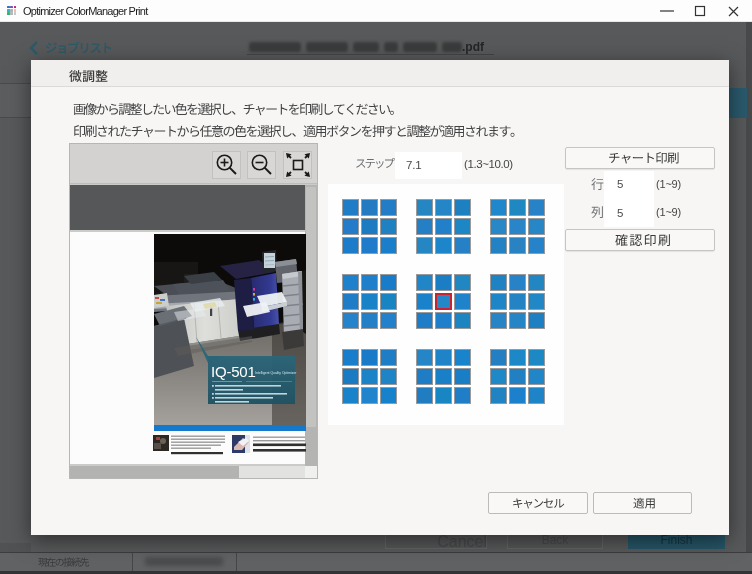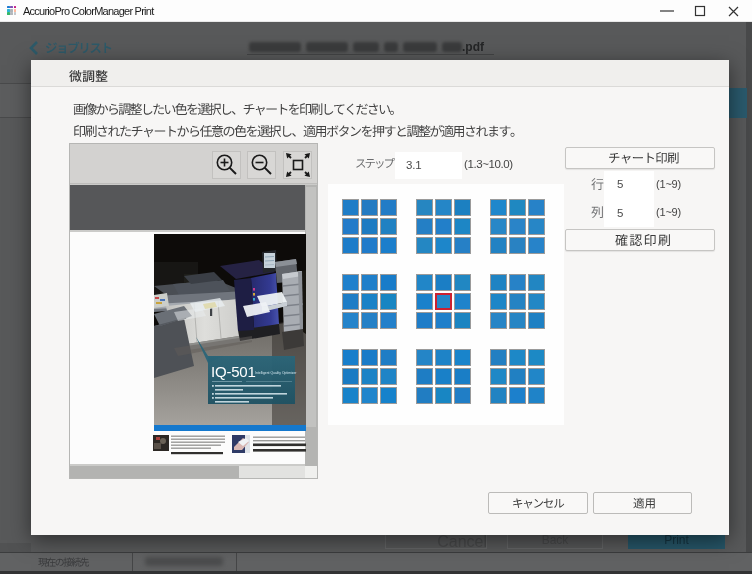--- a/index.html
+++ b/index.html
@@ -10,21 +10,21 @@
 <div style="position:absolute;left:0px;top:0px;width:752px;height:22px;background:#fdfdfd;border-bottom:1px solid #e8e8e8"></div>
 <div style="position:absolute;left:7.0px;top:5.5px;width:2.7px;height:2.7px;background:#1e78d2;border-radius:0.5px"></div>
 <div style="position:absolute;left:10.4px;top:5.5px;width:2.7px;height:2.7px;background:#7b4fb5;border-radius:0.5px"></div>
 <div style="position:absolute;left:13.8px;top:5.5px;width:2.7px;height:2.7px;background:#c21884;border-radius:0.5px"></div>
 <div style="position:absolute;left:7.0px;top:8.9px;width:2.7px;height:2.7px;background:#2ab5d8;border-radius:0.5px"></div>
 <div style="position:absolute;left:10.4px;top:8.9px;width:2.7px;height:2.7px;background:#aeb3b8;border-radius:0.5px"></div>
 <div style="position:absolute;left:13.8px;top:8.9px;width:2.7px;height:2.7px;background:#ffb89a;border-radius:0.5px"></div>
 <div style="position:absolute;left:7.0px;top:12.3px;width:2.7px;height:2.7px;background:#34b668;border-radius:0.5px"></div>
 <div style="position:absolute;left:10.4px;top:12.3px;width:2.7px;height:2.7px;background:#b3b8bd;border-radius:0.5px"></div>
 <div style="position:absolute;left:13.8px;top:12.3px;width:2.7px;height:2.7px;background:#c4c8cc;border-radius:0.5px"></div>
-<div class="abs" style="left:23px;top:5px;font-size:11px;color:#1b1b1b;letter-spacing:-0.75px">AccurioPro ColorManager Print</div>
+<div class="abs" style="left:23px;top:5px;font-size:11px;color:#1b1b1b;letter-spacing:-0.75px">Optimizer ColorManager Print</div>
 <svg class="abs" style="left:655px;top:0" width="97" height="22">
       <line x1="5" y1="11" x2="19" y2="11" stroke="#333" stroke-width="1.2"></line>
       <rect x="40.5" y="6.5" width="9" height="9" fill="none" stroke="#333" stroke-width="1.2"></rect>
       <path d="M74 7 L83 16 M83 7 L74 16" stroke="#333" stroke-width="1.2"></path>
     </svg>
 <svg class="abs" style="left:28px;top:41px" width="12" height="14">
       <path d="M9 1 L3 7 L9 13" fill="none" stroke="#2d5a69" stroke-width="2.6"></path>
     </svg>
 <svg style="position:absolute;left:45.0px;top:40.0px;overflow:visible" width="67" height="17">
       <path transform="translate(0,12.50)" fill="#2d5a69" d="M9.1 -9.5Q9.2 -9.3 9.5 -8.9Q9.7 -8.6 9.9 -8.2Q10.1 -7.9 10.2 -7.6L9.2 -7.2Q9.1 -7.5 8.9 -7.9Q8.7 -8.2 8.5 -8.5Q8.4 -8.8 8.1 -9.1ZM10.8 -10.1Q11.0 -9.9 11.2 -9.6Q11.4 -9.2 11.6 -8.9Q11.8 -8.5 12.0 -8.2L11.0 -7.8Q10.8 -8.2 10.6 -8.5Q10.4 -8.8 10.2 -9.1Q10.0 -9.4 9.8 -9.7ZM3.7 -9.7Q4.0 -9.6 4.4 -9.3Q4.7 -9.1 5.1 -8.9Q5.5 -8.6 5.9 -8.4Q6.3 -8.1 6.5 -8.0L5.6 -6.7Q5.4 -6.9 5.0 -7.2Q4.7 -7.4 4.3 -7.6Q3.9 -7.9 3.5 -8.1Q3.2 -8.4 2.9 -8.5ZM1.5 -0.9Q2.2 -1.0 2.9 -1.2Q3.6 -1.4 4.3 -1.6Q5.1 -1.9 5.7 -2.3Q6.8 -2.9 7.7 -3.6Q8.6 -4.4 9.3 -5.2Q10.0 -6.0 10.5 -6.9L11.4 -5.4Q10.5 -4.1 9.3 -3.0Q8.0 -1.8 6.5 -0.9Q5.8 -0.6 5.1 -0.3Q4.3 0.0 3.6 0.3Q2.9 0.5 2.3 0.6ZM1.8 -6.9Q2.1 -6.7 2.5 -6.5Q2.8 -6.3 3.2 -6.0Q3.6 -5.8 4.0 -5.6Q4.4 -5.3 4.6 -5.2L3.8 -3.9Q3.5 -4.1 3.2 -4.3Q2.8 -4.6 2.4 -4.8Q2.0 -5.1 1.6 -5.3Q1.3 -5.5 0.9 -5.7Z M13.8 -7.0Q13.9 -7.0 14.2 -7.0Q14.5 -7.0 14.8 -7.0Q15.1 -7.0 15.3 -7.0Q15.5 -7.0 16.0 -7.0Q16.5 -7.0 17.0 -7.0Q17.6 -7.0 18.2 -7.0Q18.7 -7.0 19.2 -7.0Q19.7 -7.0 20.0 -7.0Q20.2 -7.0 20.5 -7.0Q20.8 -7.0 20.9 -7.0Q20.9 -6.9 20.9 -6.6Q20.9 -6.4 20.9 -6.2Q20.9 -6.1 20.9 -5.6Q20.9 -5.2 20.9 -4.6Q20.9 -4.0 20.9 -3.3Q20.9 -2.6 20.9 -1.9Q20.9 -1.2 20.9 -0.7Q20.9 -0.2 20.9 0.1Q20.9 0.2 20.9 0.5Q20.9 0.7 20.9 0.9H19.5Q19.5 0.7 19.5 0.5Q19.5 0.2 19.5 0.0Q19.5 -0.3 19.5 -0.8Q19.5 -1.3 19.5 -1.9Q19.5 -2.6 19.5 -3.2Q19.5 -3.8 19.5 -4.3Q19.5 -4.9 19.5 -5.2Q19.5 -5.6 19.5 -5.7Q19.4 -5.7 19.1 -5.7Q18.8 -5.7 18.4 -5.7Q18.0 -5.7 17.6 -5.7Q17.1 -5.7 16.7 -5.7Q16.2 -5.7 15.9 -5.7Q15.5 -5.7 15.3 -5.7Q15.1 -5.7 14.8 -5.7Q14.5 -5.7 14.2 -5.7Q13.9 -5.7 13.8 -5.6ZM14.1 -4.1Q14.3 -4.0 14.7 -4.0Q15.1 -4.0 15.4 -4.0Q15.6 -4.0 15.9 -4.0Q16.3 -4.0 16.8 -4.0Q17.4 -4.0 17.9 -4.0Q18.5 -4.0 18.9 -4.0Q19.4 -4.0 19.8 -4.0Q20.1 -4.0 20.2 -4.0V-2.7Q20.1 -2.7 19.8 -2.7Q19.4 -2.7 18.9 -2.7Q18.5 -2.7 17.9 -2.7Q17.4 -2.7 16.8 -2.7Q16.3 -2.7 15.9 -2.7Q15.6 -2.7 15.4 -2.7Q15.1 -2.7 14.7 -2.7Q14.3 -2.7 14.1 -2.7ZM13.7 -1.0Q13.8 -1.0 14.1 -1.0Q14.4 -0.9 14.7 -0.9Q14.9 -0.9 15.3 -0.9Q15.8 -0.9 16.4 -0.9Q16.9 -0.9 17.5 -0.9Q18.2 -0.9 18.7 -0.9Q19.3 -0.9 19.7 -0.9Q20.1 -0.9 20.2 -0.9V0.4Q20.0 0.4 19.6 0.4Q19.2 0.4 18.7 0.4Q18.1 0.4 17.5 0.4Q16.9 0.4 16.3 0.4Q15.8 0.4 15.3 0.4Q14.9 0.4 14.7 0.4Q14.4 0.4 14.1 0.4Q13.8 0.4 13.7 0.4Z M31.7 -10.5Q31.8 -10.3 32.0 -10.0Q32.2 -9.7 32.4 -9.4Q32.5 -9.1 32.6 -8.8L31.7 -8.4Q31.6 -8.7 31.4 -9.0Q31.3 -9.3 31.1 -9.6Q30.9 -9.9 30.7 -10.1ZM33.4 -10.8Q33.5 -10.6 33.7 -10.3Q33.9 -10.0 34.1 -9.7Q34.3 -9.4 34.4 -9.2L33.4 -8.8Q33.2 -9.1 33.0 -9.6Q32.7 -10.1 32.4 -10.4ZM32.9 -8.2Q32.8 -8.0 32.8 -7.8Q32.7 -7.6 32.7 -7.4Q32.6 -6.9 32.4 -6.3Q32.2 -5.7 32.0 -5.1Q31.8 -4.5 31.5 -3.9Q31.2 -3.3 30.8 -2.8Q30.2 -2.1 29.5 -1.4Q28.8 -0.8 27.8 -0.3Q26.9 0.3 25.8 0.6L24.6 -0.7Q25.8 -1.0 26.7 -1.5Q27.6 -1.9 28.3 -2.5Q29.0 -3.0 29.5 -3.7Q29.9 -4.2 30.2 -4.9Q30.5 -5.5 30.7 -6.1Q30.9 -6.8 31.0 -7.4Q30.8 -7.4 30.4 -7.4Q29.9 -7.4 29.3 -7.4Q28.7 -7.4 28.0 -7.4Q27.4 -7.4 26.8 -7.4Q26.2 -7.4 25.7 -7.4Q25.2 -7.4 25.0 -7.4Q24.6 -7.4 24.2 -7.3Q23.8 -7.3 23.6 -7.3V-8.9Q23.8 -8.9 24.0 -8.8Q24.3 -8.8 24.5 -8.8Q24.8 -8.8 25.0 -8.8Q25.2 -8.8 25.6 -8.8Q25.9 -8.8 26.4 -8.8Q26.9 -8.8 27.5 -8.8Q28.1 -8.8 28.6 -8.8Q29.1 -8.8 29.6 -8.8Q30.1 -8.8 30.4 -8.8Q30.8 -8.8 30.9 -8.8Q31.1 -8.8 31.4 -8.8Q31.6 -8.8 31.8 -8.9Z M43.2 -9.6Q43.2 -9.4 43.2 -9.1Q43.2 -8.8 43.2 -8.4Q43.2 -8.1 43.2 -7.7Q43.2 -7.2 43.2 -6.8Q43.2 -6.4 43.2 -6.1Q43.2 -5.1 43.1 -4.3Q43.0 -3.5 42.8 -3.0Q42.7 -2.4 42.4 -2.0Q42.1 -1.6 41.8 -1.2Q41.4 -0.7 40.8 -0.3Q40.3 0.0 39.8 0.3Q39.2 0.5 38.8 0.7L37.6 -0.6Q38.5 -0.8 39.3 -1.2Q40.0 -1.6 40.6 -2.2Q40.9 -2.6 41.1 -2.9Q41.3 -3.3 41.4 -3.8Q41.5 -4.2 41.6 -4.8Q41.6 -5.4 41.6 -6.2Q41.6 -6.5 41.6 -6.9Q41.6 -7.3 41.6 -7.8Q41.6 -8.2 41.6 -8.4Q41.6 -8.8 41.6 -9.1Q41.6 -9.4 41.6 -9.6ZM37.4 -9.5Q37.4 -9.3 37.4 -9.1Q37.4 -8.9 37.4 -8.6Q37.4 -8.5 37.4 -8.2Q37.4 -7.9 37.4 -7.4Q37.4 -7.0 37.4 -6.5Q37.4 -6.1 37.4 -5.7Q37.4 -5.2 37.4 -4.9Q37.4 -4.6 37.4 -4.4Q37.4 -4.2 37.4 -3.8Q37.4 -3.5 37.4 -3.3H35.8Q35.8 -3.5 35.9 -3.8Q35.9 -4.1 35.9 -4.4Q35.9 -4.6 35.9 -4.9Q35.9 -5.2 35.9 -5.7Q35.9 -6.1 35.9 -6.6Q35.9 -7.0 35.9 -7.4Q35.9 -7.9 35.9 -8.2Q35.9 -8.5 35.9 -8.6Q35.9 -8.8 35.9 -9.0Q35.9 -9.3 35.8 -9.5Z M54.7 -8.4Q54.6 -8.3 54.5 -8.1Q54.4 -7.9 54.3 -7.7Q54.0 -7.1 53.7 -6.4Q53.3 -5.7 52.8 -4.9Q52.3 -4.2 51.8 -3.6Q51.1 -2.8 50.3 -2.0Q49.4 -1.3 48.5 -0.6Q47.6 -0.0 46.6 0.5L45.4 -0.8Q46.4 -1.1 47.4 -1.7Q48.3 -2.3 49.1 -3.0Q50.0 -3.7 50.6 -4.4Q51.0 -4.8 51.4 -5.4Q51.8 -6.0 52.1 -6.5Q52.3 -7.1 52.5 -7.6Q52.4 -7.6 52.0 -7.6Q51.7 -7.6 51.2 -7.6Q50.8 -7.6 50.3 -7.6Q49.8 -7.6 49.3 -7.6Q48.9 -7.6 48.5 -7.6Q48.2 -7.6 48.1 -7.6Q47.8 -7.6 47.5 -7.5Q47.3 -7.5 47.0 -7.5Q46.8 -7.5 46.7 -7.5V-9.1Q46.8 -9.1 47.1 -9.0Q47.3 -9.0 47.6 -9.0Q47.9 -9.0 48.1 -9.0Q48.2 -9.0 48.6 -9.0Q48.9 -9.0 49.4 -9.0Q49.9 -9.0 50.4 -9.0Q50.9 -9.0 51.3 -9.0Q51.8 -9.0 52.1 -9.0Q52.5 -9.0 52.6 -9.0Q53.0 -9.0 53.3 -9.0Q53.6 -9.1 53.8 -9.1ZM52.0 -4.5Q52.4 -4.1 53.0 -3.6Q53.5 -3.1 54.1 -2.5Q54.6 -2.0 55.1 -1.5Q55.5 -1.0 55.8 -0.6L54.6 0.5Q54.1 -0.1 53.5 -0.8Q52.9 -1.5 52.3 -2.2Q51.6 -2.9 50.9 -3.5Z M59.5 -1.2Q59.5 -1.4 59.5 -1.9Q59.5 -2.5 59.5 -3.2Q59.5 -3.9 59.5 -4.7Q59.5 -5.5 59.5 -6.2Q59.5 -7.0 59.5 -7.5Q59.5 -8.1 59.5 -8.4Q59.5 -8.7 59.5 -9.1Q59.4 -9.5 59.4 -9.8H61.1Q61.1 -9.5 61.1 -9.1Q61.0 -8.7 61.0 -8.4Q61.0 -8.0 61.0 -7.4Q61.0 -6.8 61.0 -6.0Q61.0 -5.3 61.0 -4.5Q61.0 -3.7 61.0 -3.1Q61.0 -2.4 61.0 -1.9Q61.0 -1.4 61.0 -1.2Q61.0 -1.0 61.0 -0.7Q61.1 -0.4 61.1 -0.1Q61.1 0.3 61.1 0.5H59.4Q59.4 0.2 59.5 -0.3Q59.5 -0.8 59.5 -1.2ZM60.7 -6.6Q61.3 -6.4 62.1 -6.2Q62.9 -5.9 63.6 -5.6Q64.4 -5.3 65.1 -5.0Q65.8 -4.7 66.3 -4.5L65.7 -3.0Q65.1 -3.3 64.5 -3.5Q63.8 -3.8 63.2 -4.1Q62.5 -4.4 61.8 -4.6Q61.2 -4.8 60.7 -5.0Z"></path>
@@ -41,21 +41,21 @@
 <div style="position:absolute;left:0px;top:83px;width:31px;height:1px;background:#494a4b"></div>
 <div style="position:absolute;left:0px;top:117px;width:31px;height:1px;background:#494a4b"></div>
 <div style="position:absolute;left:0px;top:543px;width:31px;height:9px;background:#515253"></div>
 <div style="position:absolute;left:746px;top:22px;width:6px;height:552px;background:#48494a"></div>
 <div style="position:absolute;left:729px;top:88px;width:18px;height:30px;background:#2a5a6d"></div>
 <div style="position:absolute;left:385px;top:527px;width:102px;height:22px;background:#565758;border:1px solid #646566"></div>
 <div class="abs" style="left:385px;top:533px;width:102px;text-align:right;font-size:16px;color:#48494a">Cancel</div>
 <div style="position:absolute;left:507px;top:527px;width:96px;height:22px;background:#565758;border:1px solid #646566"></div>
 <div class="abs" style="left:507px;top:533px;width:96px;text-align:center;font-size:12px;color:#48494a">Back</div>
 <div style="position:absolute;left:628px;top:527px;width:97px;height:22px;background:#265668;border:1px solid #265668"></div>
-<div class="abs" style="left:628px;top:533px;width:97px;text-align:center;font-size:12px;color:#143441">Print</div>
+<div class="abs" style="left:628px;top:533px;width:97px;text-align:center;font-size:12px;color:#143441">Finish</div>
 <div style="position:absolute;left:0px;top:552px;width:752px;height:1px;background:#3c3d3e"></div>
 <div style="position:absolute;left:0px;top:553px;width:752px;height:18px;background:#616263"></div>
 <svg style="position:absolute;left:38.0px;top:556.2px;overflow:visible" width="50" height="13">
       <path transform="translate(0,9.80)" fill="#3a3b3d" d="M0.5 -7.7H3.9V-7.0H0.5ZM0.6 -5.0H3.8V-4.3H0.6ZM0.3 -1.5Q0.8 -1.6 1.3 -1.7Q1.9 -1.9 2.6 -2.1Q3.3 -2.3 3.9 -2.5L4.0 -1.8Q3.1 -1.5 2.2 -1.2Q1.2 -1.0 0.5 -0.8ZM5.0 -5.6V-4.6H8.2V-5.6ZM5.0 -4.0V-3.0H8.2V-4.0ZM5.0 -7.2V-6.2H8.2V-7.2ZM4.3 -7.8H8.9V-2.4H4.3ZM6.9 -2.7H7.6V-0.2Q7.6 -0.0 7.6 0.0Q7.7 0.1 7.9 0.1Q7.9 0.1 8.1 0.1Q8.2 0.1 8.4 0.1Q8.6 0.1 8.6 0.1Q8.7 0.1 8.8 -0.0Q8.9 -0.1 8.9 -0.3Q8.9 -0.6 8.9 -1.1Q9.0 -1.0 9.1 -1.0Q9.2 -0.9 9.3 -0.9Q9.5 -0.8 9.6 -0.8Q9.5 -0.2 9.4 0.1Q9.4 0.5 9.2 0.6Q9.0 0.7 8.7 0.7Q8.7 0.7 8.5 0.7Q8.4 0.7 8.2 0.7Q8.1 0.7 7.9 0.7Q7.8 0.7 7.8 0.7Q7.4 0.7 7.2 0.6Q7.0 0.6 6.9 0.4Q6.9 0.2 6.9 -0.2ZM5.2 -2.6H5.9Q5.9 -1.9 5.7 -1.4Q5.6 -0.9 5.3 -0.5Q5.0 -0.0 4.5 0.3Q4.0 0.6 3.3 0.8Q3.2 0.8 3.2 0.6Q3.1 0.5 3.0 0.4Q2.9 0.3 2.8 0.2Q3.5 0.1 4.0 -0.2Q4.4 -0.5 4.6 -0.8Q4.9 -1.2 5.0 -1.6Q5.1 -2.0 5.2 -2.6ZM1.8 -7.5H2.6V-1.7L1.8 -1.6Z M9.0 -6.7H17.5V-6.0H9.0ZM12.0 -3.6H17.2V-2.9H12.0ZM11.6 -0.1H17.5V0.6H11.6ZM14.2 -5.5H14.9V0.2H14.2ZM12.2 -8.2 12.9 -8.0Q12.6 -6.9 12.1 -5.8Q11.6 -4.7 10.8 -3.8Q10.1 -2.8 9.1 -2.1Q9.1 -2.2 9.0 -2.3Q8.9 -2.5 8.9 -2.6Q8.8 -2.7 8.7 -2.8Q9.4 -3.3 9.9 -3.9Q10.5 -4.5 10.9 -5.2Q11.3 -5.9 11.7 -6.7Q12.0 -7.5 12.2 -8.2ZM10.2 -4.2H11.0V0.7H10.2Z M22.2 -6.7Q22.1 -5.9 22.0 -5.1Q21.8 -4.3 21.6 -3.5Q21.3 -2.5 20.9 -1.8Q20.6 -1.1 20.2 -0.8Q19.8 -0.4 19.3 -0.4Q18.9 -0.4 18.5 -0.7Q18.1 -1.1 17.8 -1.7Q17.6 -2.2 17.6 -3.0Q17.6 -3.8 17.9 -4.6Q18.2 -5.3 18.8 -5.8Q19.4 -6.4 20.2 -6.7Q20.9 -7.0 21.8 -7.0Q22.7 -7.0 23.4 -6.8Q24.1 -6.5 24.6 -6.0Q25.1 -5.5 25.3 -4.8Q25.6 -4.2 25.6 -3.4Q25.6 -2.4 25.2 -1.6Q24.7 -0.8 23.9 -0.3Q23.1 0.1 21.9 0.3L21.5 -0.4Q21.7 -0.4 21.9 -0.5Q22.1 -0.5 22.3 -0.5Q22.8 -0.7 23.2 -0.9Q23.7 -1.1 24.0 -1.5Q24.4 -1.8 24.6 -2.3Q24.8 -2.8 24.8 -3.5Q24.8 -4.1 24.6 -4.6Q24.4 -5.1 24.0 -5.5Q23.6 -5.9 23.1 -6.1Q22.5 -6.3 21.8 -6.3Q21.0 -6.3 20.4 -6.0Q19.7 -5.7 19.3 -5.3Q18.8 -4.8 18.6 -4.2Q18.3 -3.7 18.3 -3.1Q18.3 -2.5 18.5 -2.1Q18.6 -1.7 18.9 -1.5Q19.1 -1.3 19.3 -1.3Q19.6 -1.3 19.8 -1.6Q20.1 -1.8 20.3 -2.3Q20.6 -2.8 20.8 -3.6Q21.0 -4.4 21.2 -5.1Q21.3 -5.9 21.4 -6.7Z M31.0 -8.2H31.8V-6.9H31.0ZM28.7 -7.2H34.2V-6.5H28.7ZM28.3 -4.9H34.4V-4.2H28.3ZM29.6 -6.5 30.3 -6.6Q30.4 -6.3 30.5 -6.0Q30.6 -5.7 30.6 -5.4Q30.7 -5.2 30.7 -5.0L30.1 -4.8Q30.0 -5.0 30.0 -5.3Q29.9 -5.6 29.8 -5.9Q29.8 -6.2 29.6 -6.5ZM32.6 -6.6 33.3 -6.5Q33.1 -6.1 33.0 -5.6Q32.8 -5.1 32.6 -4.8L32.0 -4.9Q32.1 -5.2 32.2 -5.5Q32.3 -5.8 32.4 -6.1Q32.5 -6.4 32.6 -6.6ZM28.4 -3.3H34.4V-2.6H28.4ZM30.6 -4.4 31.4 -4.3Q31.1 -3.7 30.8 -3.1Q30.5 -2.5 30.2 -1.9Q29.9 -1.3 29.7 -0.8L29.0 -1.0Q29.3 -1.5 29.6 -2.1Q29.8 -2.6 30.1 -3.3Q30.4 -3.9 30.6 -4.4ZM29.5 -1.2 30.0 -1.7Q30.5 -1.5 31.1 -1.3Q31.7 -1.1 32.3 -0.8Q32.9 -0.6 33.4 -0.3Q33.9 -0.0 34.2 0.2L33.8 0.8Q33.4 0.5 32.9 0.3Q32.4 -0.0 31.9 -0.3Q31.3 -0.5 30.7 -0.8Q30.1 -1.0 29.5 -1.2ZM32.5 -2.9 33.3 -2.8Q33.1 -1.9 32.7 -1.3Q32.4 -0.7 31.8 -0.3Q31.2 0.1 30.4 0.4Q29.6 0.6 28.4 0.8Q28.4 0.6 28.3 0.5Q28.2 0.3 28.1 0.2Q29.2 0.1 30.0 -0.2Q30.7 -0.4 31.2 -0.7Q31.8 -1.1 32.1 -1.6Q32.4 -2.1 32.5 -2.9ZM25.3 -3.0Q25.9 -3.2 26.8 -3.4Q27.6 -3.7 28.5 -3.9L28.6 -3.2Q27.8 -3.0 26.9 -2.7Q26.1 -2.5 25.5 -2.3ZM25.5 -6.3H28.5V-5.6H25.5ZM26.8 -8.2H27.5V-0.1Q27.5 0.2 27.4 0.4Q27.4 0.5 27.2 0.6Q27.0 0.7 26.7 0.8Q26.4 0.8 25.9 0.8Q25.9 0.6 25.8 0.4Q25.7 0.2 25.7 0.1Q26.0 0.1 26.3 0.1Q26.5 0.1 26.6 0.1Q26.7 0.1 26.8 0.0Q26.8 -0.0 26.8 -0.1Z M39.7 -8.2H40.4V-5.5H39.7ZM37.4 -7.3H42.7V-6.7H37.4ZM37.8 -5.8H42.4V-5.2H37.8ZM37.5 -4.5H42.7V-2.7H42.1V-3.9H38.1V-2.7H37.5ZM40.5 -3.2H41.2V-0.2Q41.2 -0.0 41.3 0.0Q41.3 0.1 41.4 0.1Q41.5 0.1 41.6 0.1Q41.7 0.1 41.9 0.1Q42.0 0.1 42.1 0.1Q42.2 0.1 42.2 0.0Q42.3 -0.1 42.3 -0.3Q42.3 -0.6 42.3 -1.1Q42.4 -1.0 42.6 -1.0Q42.8 -0.9 42.9 -0.8Q42.9 -0.2 42.8 0.1Q42.7 0.5 42.6 0.6Q42.4 0.7 42.1 0.7Q42.1 0.7 42.0 0.7Q41.9 0.7 41.7 0.7Q41.6 0.7 41.5 0.7Q41.4 0.7 41.3 0.7Q41.0 0.7 40.8 0.6Q40.7 0.6 40.6 0.4Q40.5 0.2 40.5 -0.2ZM38.7 -3.2H39.4V-2.6Q39.4 -2.2 39.3 -1.8Q39.3 -1.3 39.1 -0.9Q38.9 -0.4 38.4 0.0Q38.0 0.4 37.3 0.8Q37.2 0.7 37.1 0.5Q36.9 0.4 36.8 0.3Q37.4 -0.0 37.8 -0.4Q38.2 -0.8 38.4 -1.2Q38.6 -1.6 38.7 -1.9Q38.7 -2.3 38.7 -2.6ZM35.3 -8.2 36.0 -8.0Q35.8 -7.6 35.6 -7.2Q35.4 -6.8 35.2 -6.5Q34.9 -6.1 34.8 -5.8L34.3 -6.1Q34.4 -6.3 34.6 -6.7Q34.8 -7.1 35.0 -7.5Q35.2 -7.9 35.3 -8.2ZM36.4 -7.1 37.0 -6.8Q36.7 -6.3 36.3 -5.7Q35.9 -5.1 35.5 -4.5Q35.0 -3.9 34.7 -3.5L34.2 -3.8Q34.5 -4.1 34.8 -4.5Q35.1 -4.9 35.4 -5.4Q35.7 -5.8 36.0 -6.3Q36.2 -6.7 36.4 -7.1ZM33.8 -6.2 34.1 -6.7Q34.4 -6.4 34.7 -6.1Q34.9 -5.9 35.2 -5.6Q35.4 -5.3 35.5 -5.1L35.1 -4.5Q35.0 -4.8 34.8 -5.1Q34.6 -5.3 34.3 -5.6Q34.0 -5.9 33.8 -6.2ZM36.0 -4.9 36.6 -5.1Q36.8 -4.8 37.0 -4.4Q37.2 -4.0 37.3 -3.7Q37.5 -3.3 37.5 -3.1L36.9 -2.8Q36.9 -3.1 36.7 -3.4Q36.6 -3.8 36.4 -4.2Q36.2 -4.5 36.0 -4.9ZM33.7 -3.9Q34.3 -3.9 35.2 -4.0Q36.1 -4.0 37.0 -4.1L37.0 -3.4Q36.1 -3.4 35.3 -3.3Q34.4 -3.3 33.8 -3.2ZM36.3 -2.5 36.8 -2.7Q37.0 -2.2 37.2 -1.7Q37.3 -1.2 37.4 -0.9L36.8 -0.7Q36.8 -1.1 36.6 -1.6Q36.5 -2.1 36.3 -2.5ZM34.3 -2.6 34.9 -2.5Q34.8 -1.8 34.6 -1.2Q34.5 -0.5 34.2 -0.0Q34.2 -0.1 34.1 -0.1Q34.0 -0.2 33.8 -0.2Q33.7 -0.3 33.7 -0.3Q33.9 -0.7 34.0 -1.4Q34.2 -2.0 34.3 -2.6ZM35.3 -3.6H36.0V0.8H35.3Z M47.5 -3.5H48.3V-0.4Q48.3 -0.2 48.4 -0.1Q48.4 -0.1 48.7 -0.1Q48.8 -0.1 49.0 -0.1Q49.1 -0.1 49.3 -0.1Q49.5 -0.1 49.7 -0.1Q49.9 -0.1 50.0 -0.1Q50.1 -0.1 50.2 -0.2Q50.3 -0.3 50.4 -0.6Q50.4 -0.9 50.4 -1.5Q50.5 -1.5 50.6 -1.4Q50.7 -1.4 50.9 -1.3Q51.0 -1.3 51.1 -1.2Q51.1 -0.5 51.0 -0.1Q50.9 0.3 50.6 0.5Q50.4 0.6 50.0 0.6Q49.9 0.6 49.8 0.6Q49.6 0.6 49.3 0.6Q49.1 0.6 48.9 0.6Q48.7 0.6 48.6 0.6Q48.2 0.6 48.0 0.5Q47.7 0.4 47.6 0.2Q47.5 -0.0 47.5 -0.4ZM42.4 -4.0H51.0V-3.3H42.4ZM44.0 -6.7H50.3V-6.0H44.0ZM44.9 -3.5H45.7Q45.6 -2.7 45.5 -2.1Q45.3 -1.4 45.0 -0.9Q44.7 -0.3 44.1 0.1Q43.5 0.5 42.7 0.8Q42.6 0.7 42.6 0.6Q42.5 0.5 42.4 0.4Q42.3 0.3 42.2 0.2Q43.0 -0.0 43.5 -0.4Q44.0 -0.8 44.3 -1.2Q44.6 -1.7 44.7 -2.3Q44.9 -2.8 44.9 -3.5ZM44.2 -8.0 44.9 -7.9Q44.8 -7.3 44.5 -6.7Q44.3 -6.1 44.0 -5.5Q43.7 -4.9 43.4 -4.5Q43.3 -4.6 43.2 -4.6Q43.1 -4.7 43.0 -4.7Q42.8 -4.8 42.8 -4.8Q43.1 -5.3 43.4 -5.8Q43.6 -6.3 43.8 -6.9Q44.0 -7.5 44.2 -8.0ZM46.3 -8.2H47.0V-3.8H46.3Z"></path>
     </svg>
 <div style="position:absolute;left:132px;top:553px;width:1px;height:18px;background:#454647"></div>
 <div style="position:absolute;left:145px;top:557px;width:78px;height:9px;background:#4b4c4d;border-radius:3px;filter:blur(2px)"></div>
 <div style="position:absolute;left:236px;top:553px;width:1px;height:18px;background:#454647"></div>
 <div style="position:absolute;left:0px;top:571px;width:752px;height:3px;background:#323334"></div>
 <div class="abs" style="left:31px;top:60px;width:698px;height:475px;background:#f7f6f5;box-shadow:0 5px 20px rgba(0,0,0,0.5)">
@@ -321,21 +321,21 @@
 <div style="position:absolute;left:490px;top:368px;width:17px;height:17px;background:rgb(31,136,198);border:1px solid #9a9a9a"></div>
 <div style="position:absolute;left:509px;top:368px;width:17px;height:17px;background:rgb(33,128,194);border:1px solid #9a9a9a"></div>
 <div style="position:absolute;left:528px;top:368px;width:17px;height:17px;background:rgb(33,134,200);border:1px solid #9a9a9a"></div>
 <div style="position:absolute;left:490px;top:387px;width:17px;height:17px;background:rgb(33,131,194);border:1px solid #9a9a9a"></div>
 <div style="position:absolute;left:509px;top:387px;width:17px;height:17px;background:rgb(28,128,204);border:1px solid #9a9a9a"></div>
 <div style="position:absolute;left:528px;top:387px;width:17px;height:17px;background:rgb(31,131,200);border:1px solid #9a9a9a"></div>
 <svg style="position:absolute;left:355.0px;top:155.5px;overflow:visible" width="38" height="16">
       <path transform="translate(0,11.50)" fill="#6b6c6e" d="M9.2 -7.7Q9.1 -7.6 9.1 -7.5Q9.0 -7.3 8.9 -7.2Q8.7 -6.6 8.3 -5.9Q8.0 -5.3 7.5 -4.6Q7.1 -3.9 6.6 -3.4Q6.0 -2.7 5.2 -2.0Q4.5 -1.3 3.6 -0.7Q2.8 -0.2 1.9 0.3L1.1 -0.5Q2.1 -0.9 2.9 -1.4Q3.8 -2.0 4.5 -2.6Q5.3 -3.3 5.9 -3.9Q6.3 -4.4 6.7 -4.9Q7.0 -5.5 7.4 -6.1Q7.7 -6.7 7.8 -7.1Q7.7 -7.1 7.4 -7.1Q7.0 -7.1 6.5 -7.1Q6.1 -7.1 5.6 -7.1Q5.0 -7.1 4.6 -7.1Q4.1 -7.1 3.8 -7.1Q3.4 -7.1 3.3 -7.1Q3.1 -7.1 2.9 -7.1Q2.6 -7.1 2.4 -7.1Q2.2 -7.1 2.2 -7.1V-8.1Q2.2 -8.1 2.4 -8.1Q2.7 -8.1 2.9 -8.1Q3.1 -8.0 3.3 -8.0Q3.4 -8.0 3.8 -8.0Q4.1 -8.0 4.6 -8.0Q5.0 -8.0 5.5 -8.0Q6.0 -8.0 6.5 -8.0Q7.0 -8.0 7.3 -8.0Q7.6 -8.0 7.8 -8.0Q8.0 -8.0 8.3 -8.1Q8.5 -8.1 8.6 -8.1ZM6.8 -4.0Q7.2 -3.6 7.7 -3.1Q8.2 -2.7 8.7 -2.2Q9.2 -1.7 9.6 -1.2Q10.0 -0.7 10.3 -0.4L9.5 0.3Q9.1 -0.2 8.6 -0.9Q8.0 -1.5 7.4 -2.2Q6.7 -2.8 6.1 -3.3Z M12.0 -8.5Q12.2 -8.5 12.5 -8.5Q12.7 -8.4 13.0 -8.4Q13.2 -8.4 13.7 -8.4Q14.1 -8.4 14.7 -8.4Q15.3 -8.4 15.9 -8.4Q16.5 -8.4 17.0 -8.4Q17.5 -8.4 17.7 -8.4Q17.9 -8.4 18.2 -8.5Q18.5 -8.5 18.7 -8.5V-7.6Q18.5 -7.6 18.2 -7.6Q17.9 -7.6 17.7 -7.6Q17.5 -7.6 17.0 -7.6Q16.5 -7.6 16.0 -7.6Q15.4 -7.6 14.8 -7.6Q14.2 -7.6 13.7 -7.6Q13.2 -7.6 13.0 -7.6Q12.7 -7.6 12.5 -7.6Q12.2 -7.6 12.0 -7.6ZM10.6 -5.6Q10.8 -5.6 11.1 -5.6Q11.3 -5.6 11.6 -5.6Q11.7 -5.6 12.2 -5.6Q12.6 -5.6 13.3 -5.6Q13.9 -5.6 14.6 -5.6Q15.4 -5.6 16.1 -5.6Q16.8 -5.6 17.5 -5.6Q18.1 -5.6 18.6 -5.6Q19.0 -5.6 19.1 -5.6Q19.3 -5.6 19.6 -5.6Q19.8 -5.6 20.0 -5.6V-4.7Q19.8 -4.7 19.6 -4.7Q19.3 -4.7 19.1 -4.7Q19.0 -4.7 18.6 -4.7Q18.1 -4.7 17.5 -4.7Q16.8 -4.7 16.1 -4.7Q15.4 -4.7 14.6 -4.7Q13.9 -4.7 13.3 -4.7Q12.6 -4.7 12.2 -4.7Q11.7 -4.7 11.6 -4.7Q11.3 -4.7 11.1 -4.7Q10.8 -4.7 10.6 -4.7ZM16.0 -5.2Q16.0 -4.1 15.9 -3.2Q15.7 -2.3 15.3 -1.5Q15.1 -1.2 14.8 -0.8Q14.4 -0.4 14.0 -0.0Q13.5 0.3 13.1 0.5L12.2 -0.1Q12.9 -0.4 13.5 -0.8Q14.0 -1.3 14.4 -1.8Q14.8 -2.5 14.9 -3.4Q15.0 -4.2 15.0 -5.2Z M24.6 -6.6Q24.6 -6.5 24.8 -6.1Q24.9 -5.8 25.0 -5.4Q25.2 -5.0 25.3 -4.7Q25.4 -4.3 25.5 -4.1L24.6 -3.8Q24.6 -4.0 24.5 -4.4Q24.3 -4.7 24.2 -5.1Q24.1 -5.5 23.9 -5.8Q23.8 -6.1 23.7 -6.3ZM28.7 -6.0Q28.7 -5.8 28.6 -5.7Q28.6 -5.5 28.5 -5.4Q28.3 -4.5 27.9 -3.6Q27.5 -2.7 26.9 -1.9Q26.1 -0.9 25.1 -0.2Q24.1 0.5 23.2 0.9L22.4 0.1Q23.1 -0.1 23.8 -0.5Q24.4 -0.8 25.1 -1.3Q25.7 -1.8 26.1 -2.4Q26.6 -2.9 26.9 -3.5Q27.2 -4.1 27.4 -4.8Q27.6 -5.6 27.7 -6.3ZM21.9 -6.0Q22.0 -5.9 22.1 -5.5Q22.3 -5.2 22.4 -4.8Q22.6 -4.4 22.7 -4.0Q22.9 -3.7 22.9 -3.4L22.1 -3.1Q22.0 -3.3 21.9 -3.7Q21.7 -4.1 21.6 -4.5Q21.4 -4.9 21.3 -5.2Q21.1 -5.6 21.0 -5.7Z M37.8 -8.3Q37.8 -7.9 38.0 -7.7Q38.2 -7.5 38.5 -7.5Q38.8 -7.5 39.1 -7.7Q39.3 -7.9 39.3 -8.3Q39.3 -8.6 39.1 -8.8Q38.8 -9.0 38.5 -9.0Q38.2 -9.0 38.0 -8.8Q37.8 -8.6 37.8 -8.3ZM37.2 -8.3Q37.2 -8.6 37.4 -8.9Q37.6 -9.2 37.9 -9.4Q38.2 -9.6 38.5 -9.6Q38.9 -9.6 39.2 -9.4Q39.5 -9.2 39.6 -8.9Q39.8 -8.6 39.8 -8.3Q39.8 -7.9 39.6 -7.6Q39.5 -7.3 39.2 -7.1Q38.9 -7.0 38.5 -7.0Q38.2 -7.0 37.9 -7.1Q37.6 -7.3 37.4 -7.6Q37.2 -7.9 37.2 -8.3ZM38.2 -7.5Q38.2 -7.4 38.1 -7.2Q38.1 -7.1 38.1 -6.9Q38.0 -6.5 37.8 -5.9Q37.7 -5.4 37.5 -4.8Q37.2 -4.2 37.0 -3.7Q36.7 -3.1 36.3 -2.7Q35.8 -2.0 35.2 -1.4Q34.5 -0.8 33.7 -0.4Q32.9 0.1 31.8 0.4L31.0 -0.5Q32.2 -0.7 33.0 -1.2Q33.8 -1.6 34.4 -2.1Q35.0 -2.6 35.5 -3.2Q35.9 -3.7 36.2 -4.4Q36.5 -5.1 36.7 -5.7Q36.9 -6.4 37.0 -7.0Q36.9 -7.0 36.4 -7.0Q36.0 -7.0 35.4 -7.0Q34.7 -7.0 34.1 -7.0Q33.4 -7.0 32.8 -7.0Q32.2 -7.0 31.8 -7.0Q31.3 -7.0 31.1 -7.0Q30.8 -7.0 30.5 -7.0Q30.2 -6.9 30.0 -6.9V-8.0Q30.2 -7.9 30.4 -7.9Q30.5 -7.9 30.8 -7.9Q31.0 -7.9 31.1 -7.9Q31.3 -7.9 31.6 -7.9Q32.0 -7.9 32.5 -7.9Q33.0 -7.9 33.5 -7.9Q34.1 -7.9 34.6 -7.9Q35.2 -7.9 35.7 -7.9Q36.1 -7.9 36.5 -7.9Q36.8 -7.9 36.9 -7.9Q37.0 -7.9 37.2 -7.9Q37.4 -7.9 37.5 -7.9Z"></path>
     </svg>
 <div style="position:absolute;left:395px;top:152px;width:67px;height:27px;background:#ffffff"></div>
-<div class="abs" style="left:406px;top:158.5px;font-size:11.5px;color:#4a4a4a;letter-spacing:-0.2px">3.1</div>
+<div class="abs" style="left:406px;top:158.5px;font-size:11.5px;color:#4a4a4a;letter-spacing:-0.2px">7.1</div>
 <div class="abs" style="left:464px;top:158px;font-size:11.5px;color:#454545;letter-spacing:-0.4px">(1.3~10.0)</div>
 <div style="position:absolute;left:565px;top:147px;width:150px;height:22px;background:#f9f8f7;border:1px solid #c6c5c3;border-radius:2px;box-shadow:0 1px 1px rgba(0,0,0,0.08)"></div>
 <svg style="position:absolute;left:607.6px;top:150.3px;overflow:visible" width="71" height="17">
       <path transform="translate(0,12.50)" fill="#3a3a3a" d="M2.1 -8.7Q2.6 -8.7 3.3 -8.7Q4.0 -8.7 4.8 -8.7Q5.6 -8.8 6.3 -8.9Q6.7 -8.9 7.2 -9.0Q7.6 -9.1 8.1 -9.2Q8.5 -9.3 8.9 -9.4Q9.3 -9.5 9.5 -9.6L10.2 -8.7Q10.0 -8.7 9.8 -8.6Q9.6 -8.6 9.5 -8.5Q9.1 -8.5 8.6 -8.4Q8.1 -8.3 7.6 -8.2Q7.1 -8.1 6.6 -8.0Q5.9 -7.9 5.1 -7.9Q4.3 -7.8 3.6 -7.8Q2.9 -7.8 2.3 -7.8ZM2.8 -0.2Q3.8 -0.7 4.6 -1.4Q5.3 -2.1 5.6 -3.0Q6.0 -4.0 6.0 -5.3Q6.0 -5.3 6.0 -5.7Q6.0 -6.0 6.0 -6.7Q6.0 -7.3 6.0 -8.1L7.0 -8.3Q7.0 -8.0 7.0 -7.6Q7.0 -7.2 7.0 -6.8Q7.0 -6.4 7.0 -6.1Q7.0 -5.7 7.0 -5.5Q7.0 -5.3 7.0 -5.3Q7.0 -4.0 6.7 -2.9Q6.3 -1.9 5.6 -1.0Q4.9 -0.2 3.8 0.5ZM1.1 -5.7Q1.3 -5.7 1.6 -5.7Q1.9 -5.7 2.2 -5.7Q2.4 -5.7 2.9 -5.7Q3.3 -5.7 4.0 -5.7Q4.7 -5.7 5.5 -5.7Q6.3 -5.7 7.1 -5.7Q7.9 -5.7 8.6 -5.7Q9.3 -5.7 9.8 -5.7Q10.3 -5.7 10.4 -5.7Q10.6 -5.7 10.7 -5.7Q10.9 -5.7 11.1 -5.7Q11.3 -5.7 11.4 -5.7V-4.7Q11.2 -4.7 10.9 -4.7Q10.7 -4.7 10.4 -4.7Q10.3 -4.7 9.8 -4.7Q9.3 -4.7 8.6 -4.7Q7.9 -4.7 7.1 -4.7Q6.3 -4.7 5.5 -4.7Q4.8 -4.7 4.1 -4.7Q3.4 -4.7 2.9 -4.7Q2.4 -4.7 2.2 -4.7Q1.9 -4.7 1.6 -4.7Q1.3 -4.7 1.1 -4.7Z M16.6 -7.7Q16.6 -7.5 16.7 -7.3Q16.7 -7.1 16.8 -6.8Q16.9 -6.6 17.0 -6.0Q17.2 -5.5 17.4 -4.8Q17.5 -4.1 17.8 -3.4Q18.0 -2.6 18.2 -1.9Q18.3 -1.2 18.5 -0.7Q18.6 -0.2 18.7 -0.0Q18.7 0.1 18.8 0.3Q18.8 0.4 18.9 0.6Q18.9 0.7 19.0 0.8L17.9 1.1Q17.9 0.9 17.8 0.7Q17.8 0.4 17.7 0.2Q17.7 -0.0 17.5 -0.5Q17.4 -1.1 17.2 -1.8Q17.0 -2.4 16.8 -3.2Q16.6 -3.9 16.4 -4.6Q16.2 -5.3 16.1 -5.9Q15.9 -6.4 15.8 -6.6Q15.8 -6.9 15.7 -7.1Q15.6 -7.2 15.5 -7.4ZM22.6 -5.9Q22.4 -5.5 22.1 -5.0Q21.8 -4.5 21.4 -4.0Q21.0 -3.5 20.6 -3.1Q20.3 -2.6 19.9 -2.3L19.1 -2.7Q19.5 -3.1 19.9 -3.5Q20.3 -4.0 20.6 -4.5Q21.0 -4.9 21.2 -5.3Q21.1 -5.3 20.7 -5.2Q20.3 -5.1 19.7 -5.0Q19.1 -4.9 18.4 -4.7Q17.7 -4.6 17.0 -4.5Q16.3 -4.3 15.7 -4.2Q15.0 -4.1 14.6 -4.0Q14.1 -3.9 13.9 -3.8L13.7 -4.8Q14.0 -4.8 14.2 -4.8Q14.4 -4.9 14.7 -4.9Q14.9 -5.0 15.2 -5.0Q15.6 -5.1 16.2 -5.2Q16.8 -5.3 17.4 -5.4Q18.1 -5.5 18.7 -5.7Q19.4 -5.8 20.0 -5.9Q20.5 -6.0 20.9 -6.1Q21.4 -6.2 21.5 -6.2Q21.6 -6.3 21.8 -6.3Q21.9 -6.3 22.0 -6.4Z M24.9 -5.4Q25.1 -5.4 25.3 -5.4Q25.6 -5.4 25.9 -5.4Q26.3 -5.3 26.6 -5.3Q26.8 -5.3 27.2 -5.3Q27.7 -5.3 28.2 -5.3Q28.8 -5.3 29.4 -5.3Q30.0 -5.3 30.7 -5.3Q31.3 -5.3 31.9 -5.3Q32.4 -5.3 32.8 -5.3Q33.3 -5.3 33.5 -5.3Q33.9 -5.3 34.3 -5.4Q34.6 -5.4 34.8 -5.4V-4.2Q34.6 -4.2 34.3 -4.2Q33.9 -4.2 33.5 -4.2Q33.3 -4.2 32.9 -4.2Q32.4 -4.2 31.9 -4.2Q31.3 -4.2 30.7 -4.2Q30.0 -4.2 29.4 -4.2Q28.8 -4.2 28.2 -4.2Q27.7 -4.2 27.2 -4.2Q26.8 -4.2 26.6 -4.2Q26.1 -4.2 25.6 -4.2Q25.2 -4.2 24.9 -4.2Z M39.6 -1.1Q39.6 -1.3 39.6 -1.8Q39.6 -2.3 39.6 -3.1Q39.6 -3.8 39.6 -4.6Q39.6 -5.4 39.6 -6.2Q39.6 -6.9 39.6 -7.5Q39.6 -8.1 39.6 -8.4Q39.6 -8.6 39.6 -9.0Q39.6 -9.4 39.5 -9.7H40.7Q40.7 -9.4 40.7 -9.0Q40.7 -8.7 40.7 -8.4Q40.7 -7.9 40.7 -7.2Q40.7 -6.5 40.7 -5.8Q40.7 -5.0 40.7 -4.2Q40.7 -3.5 40.7 -2.8Q40.7 -2.2 40.7 -1.7Q40.7 -1.3 40.7 -1.1Q40.7 -0.9 40.7 -0.6Q40.7 -0.4 40.7 -0.1Q40.7 0.2 40.7 0.4H39.5Q39.6 0.1 39.6 -0.3Q39.6 -0.8 39.6 -1.1ZM40.4 -6.4Q41.1 -6.2 41.8 -6.0Q42.5 -5.7 43.3 -5.4Q44.1 -5.1 44.8 -4.8Q45.5 -4.5 46.0 -4.3L45.6 -3.2Q45.0 -3.5 44.4 -3.8Q43.7 -4.1 43.0 -4.4Q42.3 -4.7 41.6 -4.9Q40.9 -5.1 40.4 -5.3Z M48.9 -6.1H52.9V-5.2H48.9ZM48.9 -2.2H53.0V-1.3H48.9ZM57.8 -9.6H58.7V-2.2Q58.7 -1.8 58.6 -1.5Q58.5 -1.3 58.2 -1.1Q57.9 -1.0 57.4 -1.0Q56.9 -0.9 56.2 -0.9Q56.2 -1.1 56.1 -1.3Q56.1 -1.4 56.0 -1.6Q55.9 -1.8 55.9 -1.9Q56.4 -1.9 56.9 -1.9Q57.4 -1.9 57.5 -1.9Q57.7 -1.9 57.7 -2.0Q57.8 -2.0 57.8 -2.2ZM48.5 -9.4 49.4 -9.0V-0.2H48.5ZM52.3 -10.5 53.1 -9.7Q52.5 -9.4 51.9 -9.2Q51.2 -8.9 50.5 -8.7Q49.7 -8.5 49.1 -8.3Q49.0 -8.4 48.9 -8.7Q48.8 -8.9 48.7 -9.1Q49.4 -9.3 50.0 -9.5Q50.7 -9.7 51.3 -10.0Q51.9 -10.2 52.3 -10.5ZM53.7 -9.6H58.3V-8.7H54.7V0.9H53.7Z M67.1 -9.2H68.0V-2.2H67.1ZM69.6 -10.3H70.5V-0.2Q70.5 0.2 70.4 0.4Q70.3 0.7 70.0 0.8Q69.7 0.9 69.2 1.0Q68.7 1.0 68.0 1.0Q67.9 0.8 67.9 0.5Q67.8 0.2 67.7 0.0Q68.2 0.0 68.7 0.0Q69.2 0.0 69.3 0.0Q69.5 0.0 69.5 -0.0Q69.6 -0.1 69.6 -0.2ZM63.3 -6.6H64.1V1.0H63.3ZM65.4 -5.2H66.2V-1.4Q66.2 -1.1 66.2 -0.9Q66.1 -0.7 65.9 -0.6Q65.7 -0.5 65.4 -0.5Q65.1 -0.5 64.6 -0.5Q64.6 -0.6 64.5 -0.9Q64.5 -1.1 64.4 -1.2Q64.7 -1.2 65.0 -1.2Q65.2 -1.2 65.3 -1.2Q65.4 -1.2 65.4 -1.3Q65.4 -1.3 65.4 -1.4ZM60.3 -9.8H61.2V-5.6Q61.2 -4.9 61.1 -4.0Q61.1 -3.2 61.0 -2.4Q60.9 -1.5 60.7 -0.7Q60.4 0.1 60.1 0.8Q60.0 0.7 59.9 0.6Q59.7 0.5 59.6 0.4Q59.5 0.3 59.4 0.2Q59.7 -0.4 59.9 -1.1Q60.1 -1.9 60.2 -2.6Q60.3 -3.4 60.3 -4.2Q60.3 -4.9 60.3 -5.6ZM60.8 -9.8H66.2V-6.5H60.8V-7.4H65.3V-8.9H60.8ZM61.4 -5.2H65.8V-4.4H62.1V-0.4H61.4Z"></path>
     </svg>
 <svg style="position:absolute;left:591.0px;top:176.2px;overflow:visible" width="13" height="18">
       <path transform="translate(0,13.00)" fill="#737476" d="M5.7 -10.1H12.0V-9.2H5.7ZM9.5 -6.3H10.4V-0.2Q10.4 0.2 10.3 0.5Q10.2 0.7 9.9 0.9Q9.5 1.0 8.9 1.0Q8.4 1.0 7.4 1.0Q7.4 0.8 7.3 0.5Q7.2 0.3 7.1 0.0Q7.6 0.1 8.0 0.1Q8.4 0.1 8.7 0.1Q9.0 0.1 9.1 0.1Q9.3 0.1 9.4 -0.0Q9.5 -0.1 9.5 -0.2ZM5.1 -6.5H12.4V-5.6H5.1ZM2.5 -5.5 3.3 -6.4 3.5 -6.3V1.1H2.5ZM4.0 -8.1 4.9 -7.8Q4.4 -7.0 3.8 -6.2Q3.1 -5.3 2.4 -4.6Q1.7 -3.9 1.0 -3.4Q0.9 -3.5 0.8 -3.6Q0.7 -3.8 0.6 -3.9Q0.4 -4.1 0.3 -4.2Q1.0 -4.7 1.7 -5.3Q2.3 -5.9 2.9 -6.7Q3.5 -7.4 4.0 -8.1ZM3.5 -10.9 4.4 -10.5Q4.0 -10.0 3.4 -9.4Q2.8 -8.8 2.2 -8.3Q1.6 -7.7 1.0 -7.3Q1.0 -7.4 0.9 -7.6Q0.8 -7.7 0.7 -7.9Q0.5 -8.0 0.5 -8.1Q1.0 -8.5 1.6 -8.9Q2.1 -9.4 2.6 -9.9Q3.1 -10.5 3.5 -10.9Z"></path>
     </svg>
 <div style="position:absolute;left:604px;top:171px;width:50px;height:28px;background:#ffffff"></div>
 <div class="abs" style="left:617px;top:178px;font-size:11.5px;color:#4a4a4a">5</div>

